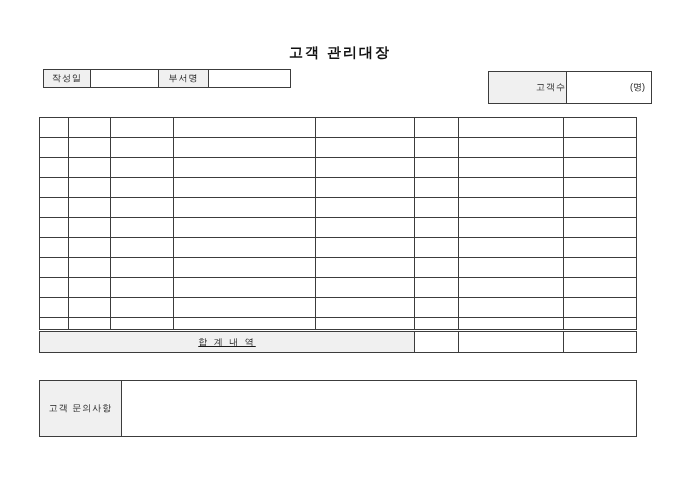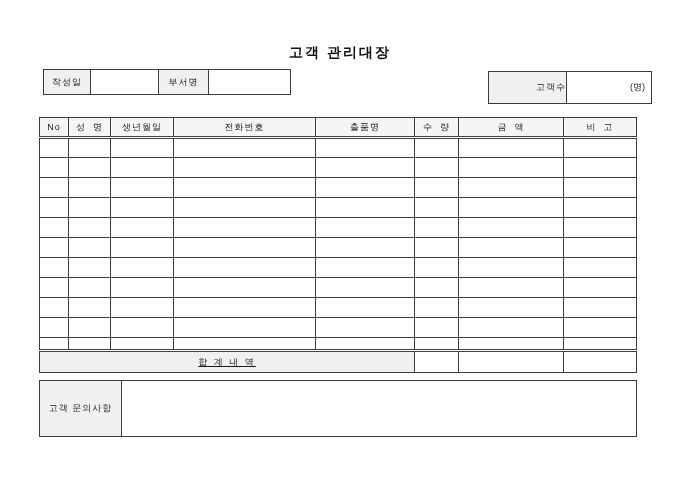--- a/index.html
+++ b/index.html
@@ -26,21 +26,21 @@
     vertical-align:middle;
   }
   .lbl {
     background:var(--label-bg,#f0f0f0);
     text-align:center; letter-spacing:1px; color:#222;
   }
   .val { background:#fff; }
 
   
   .info-table { position:absolute; left:43px; top:69px; }
-  .info-table td { height:25px; }
+  .info-table td { height:18px; }
 
   
   .count-table { position:absolute; left:488px; top:71px; }
   .count-table td { height:32px;padding-left:47px; }
   .count-unit { text-align:right; padding-right:6px; }
 
   
   .ledger-table { position:absolute; left:39px; top:117px; }
   .ledger-table td.hdr {
     height:20px; text-align:center;
@@ -106,30 +106,20 @@
       <col style="width:29px">
         <col style="width:42px">
         <col style="width:63px">
         <col style="width:142px">
       <col style="width:99px">
         <col style="width:44px">
         <col style="width:105px">
         <col style="width:73px">
     </colgroup>
     <tbody>
-      <tr>
-        <td class="hdr">No</td>
-        <td class="hdr">성  명</td>
-        <td class="hdr">생년월일</td>
-        <td class="hdr">전화번호</td>
-        <td class="hdr">출품명</td>
-        <td class="hdr">수  량</td>
-        <td class="hdr">금  액</td>
-        <td class="hdr">비  고</td>
-      </tr>
 
       <tr class="body-row">
           <td class="val"></td>
           <td class="val"></td>
           <td class="val"></td>
           <td class="val"></td>
           <td class="val"></td>
           <td class="val"></td>
           <td class="val"></td>
           <td class="val"></td>

